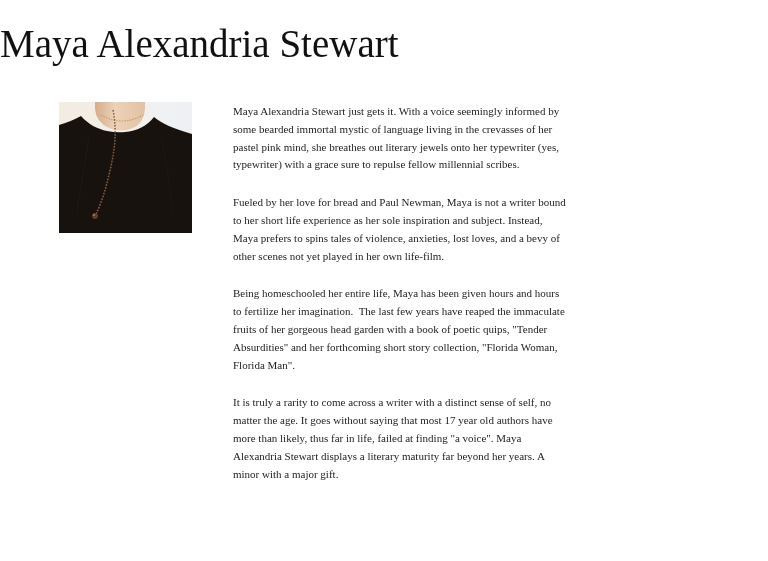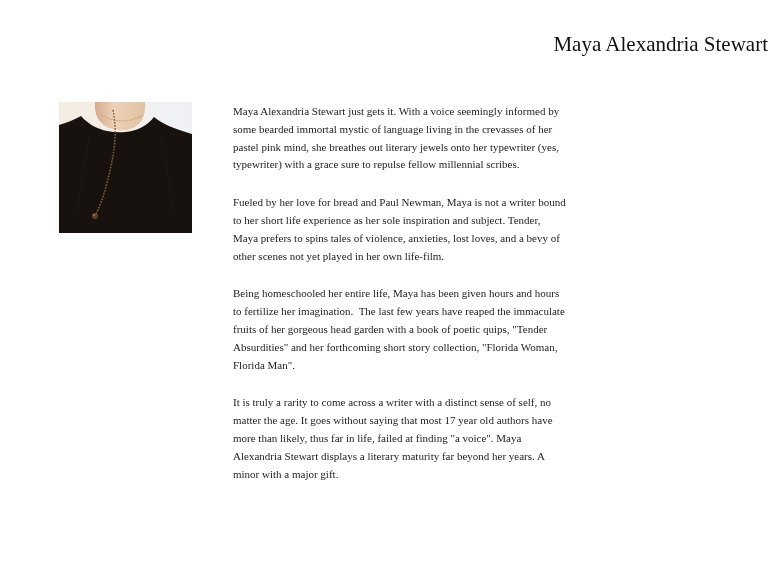--- a/index.html
+++ b/index.html
@@ -14,23 +14,23 @@
     background: #ffffff;
     overflow: hidden;
     font-family: "Liberation Serif", "DejaVu Serif", serif;
   }
   .title {
     position: absolute;
     top: 27px;
     left: 0;
     width: 768px;
     margin: 0;
-    text-align: right;
+    text-align: left;
     font-family: "Liberation Serif", "DejaVu Serif", serif;
-    font-size: 21px;
+    font-size: 39px;
     line-height: 34px;
     font-weight: 400;
     color: #111111;
   }
   .photo {
     position: absolute;
     left: 59px;
     top: 102px;
     width: 133px;
     height: 131px;
@@ -95,21 +95,21 @@
       <circle cx="35" cy="113" r="1" fill="#b08054"></circle>
     </svg>
   </div>
 
   <div class="bio">
     <p>Maya Alexandria Stewart just gets it. With a voice seemingly informed by
 some bearded immortal mystic of language living in the crevasses of her
 pastel pink mind, she breathes out literary jewels onto her typewriter (yes,
 typewriter) with a grace sure to repulse fellow millennial scribes.</p>
     <p>Fueled by her love for bread and Paul Newman, Maya is not a writer bound
-to her short life experience as her sole inspiration and subject. Tender,
+to her short life experience as her sole inspiration and subject. Instead,
 Maya prefers to spins tales of violence, anxieties, lost loves, and a bevy of
 other scenes not yet played in her own life-film.</p>
     <p>Being homeschooled her entire life, Maya has been given hours and hours
 to fertilize her imagination.  The last few years have reaped the immaculate
 fruits of her gorgeous head garden with a book of poetic quips, "Tender
 Absurdities" and her forthcoming short story collection, "Florida Woman,
 Florida Man".</p>
     <p>It is truly a rarity to come across a writer with a distinct sense of self, no
 matter the age. It goes without saying that most 17 year old authors have
 more than likely, thus far in life, failed at finding "a voice". Maya

